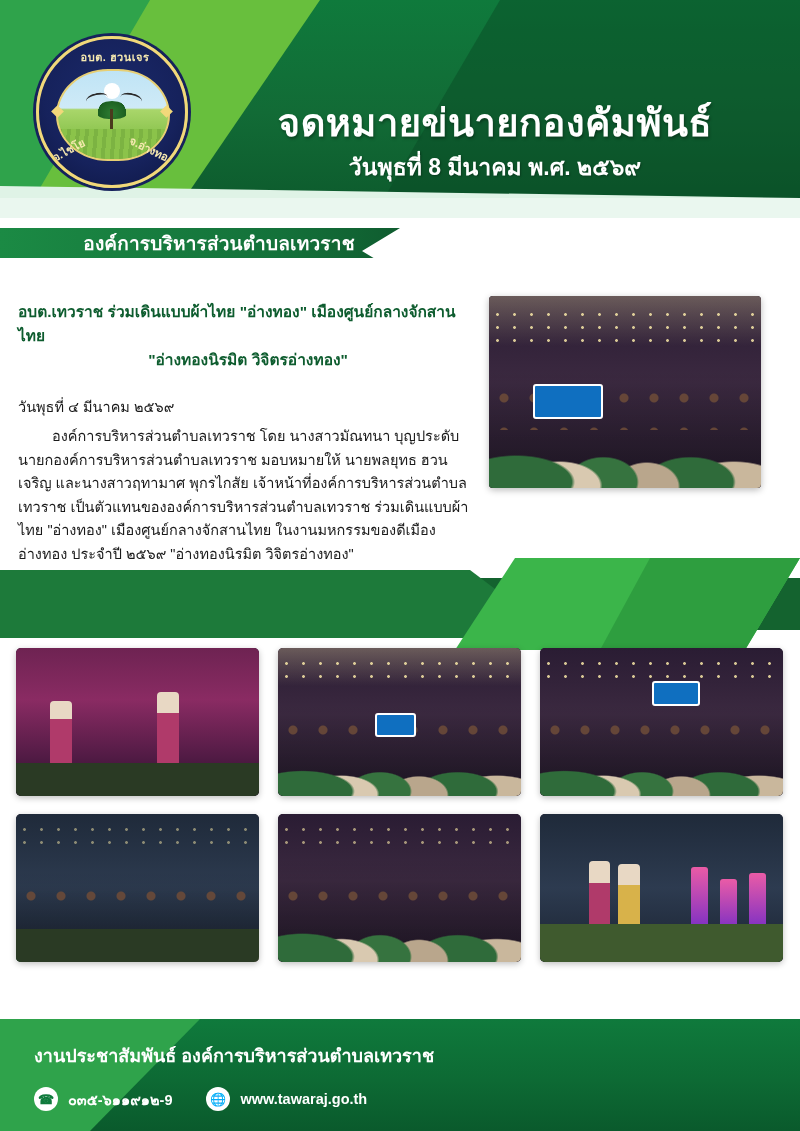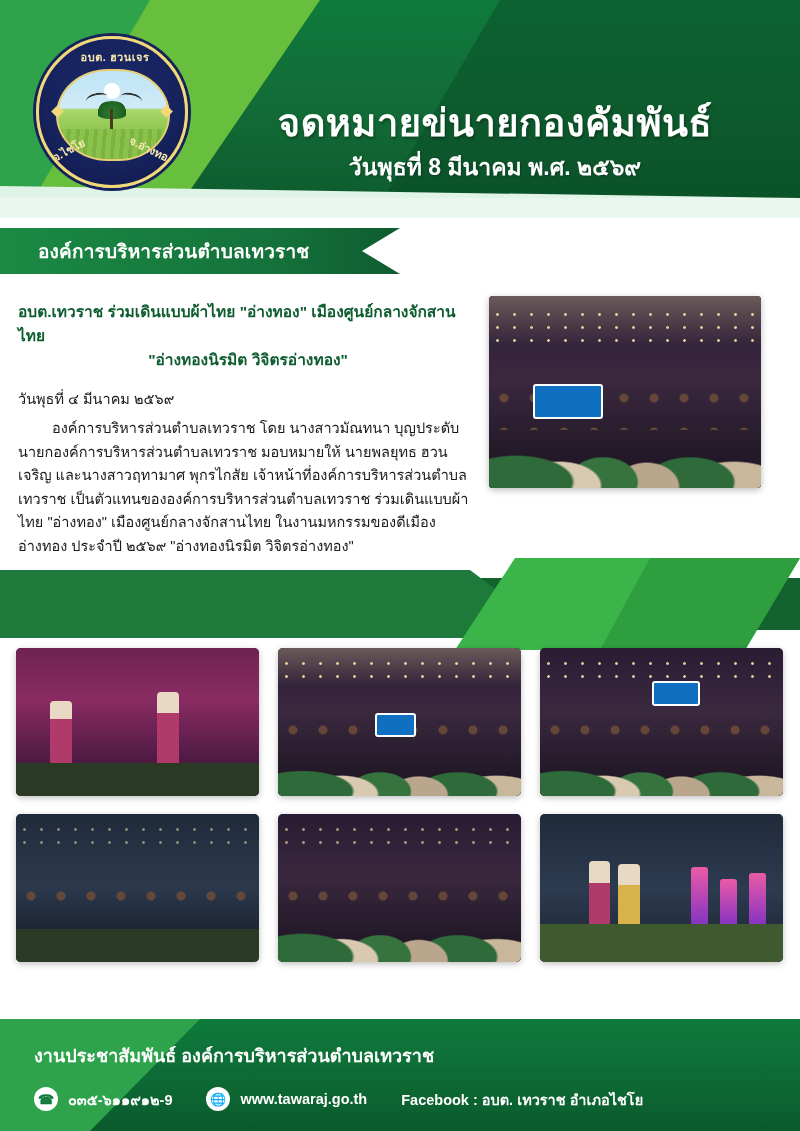--- a/index.html
+++ b/index.html
@@ -149,24 +149,24 @@
     color: #ffffff;
     font-size: 23px;
     font-weight: bold;
     text-shadow: 1px 1px 2px rgba(0,0,0,.3);
   }
 
   
   .ribbon {
     position: absolute;
     left: 0; top: 228px;
-    width: 400px; height: 46px;
+    width: 400px; height: 30px;
     background: linear-gradient(90deg, #1b8a44 0%, #14713a 70%, #0f5c2f 100%);
     clip-path: polygon(0 0, 400px 0, 362px 23px, 400px 46px, 0 46px);
-    display: flex; align-items: center;
+    display: flex; align-items: center; justify-content: center;
   }
   .ribbon-text {
     color: #ffffff;
     font-size: 19px;
     font-weight: bold;
     padding-left: 38px;
     letter-spacing: .2px;
   }
 
   
@@ -177,21 +177,21 @@
   }
   .art-head {
     color: #0d5c2e;
     font-size: 15.5px;
     font-weight: bold;
     line-height: 1.55;
     text-align: center;
   }
   .art-head .l1 { text-align: left; }
   .art-date {
-    margin-top: 16px;
+    margin-top: 24px;
     color: #1a1a1a;
     font-size: 14.5px;
     line-height: 1.6;
   }
   .art-body {
     margin-top: 6px;
     color: #1a1a1a;
     font-size: 14.5px;
     line-height: 1.62;
     text-indent: 34px;
@@ -434,17 +434,16 @@
   <div class="footer">
     <div class="footer-wedge"></div>
     <div class="footer-title">งานประชาสัมพันธ์ องค์การบริหารส่วนตำบลเทวราช</div>
     <div class="footer-row">
       <span class="fi">☎</span>
       <span>๐๓๕-๖๑๑๙๑๒-9</span>
       <span class="fgap"></span>
       <span class="fi">🌐</span>
       <span>www.tawaraj.go.th</span>
       <span class="fgap"></span>
-      <span>Facebook : อบต. เทวราช อำเภอไชโย</span>
     </div>
   </div>
 
 </div>
 
 </body></html>

